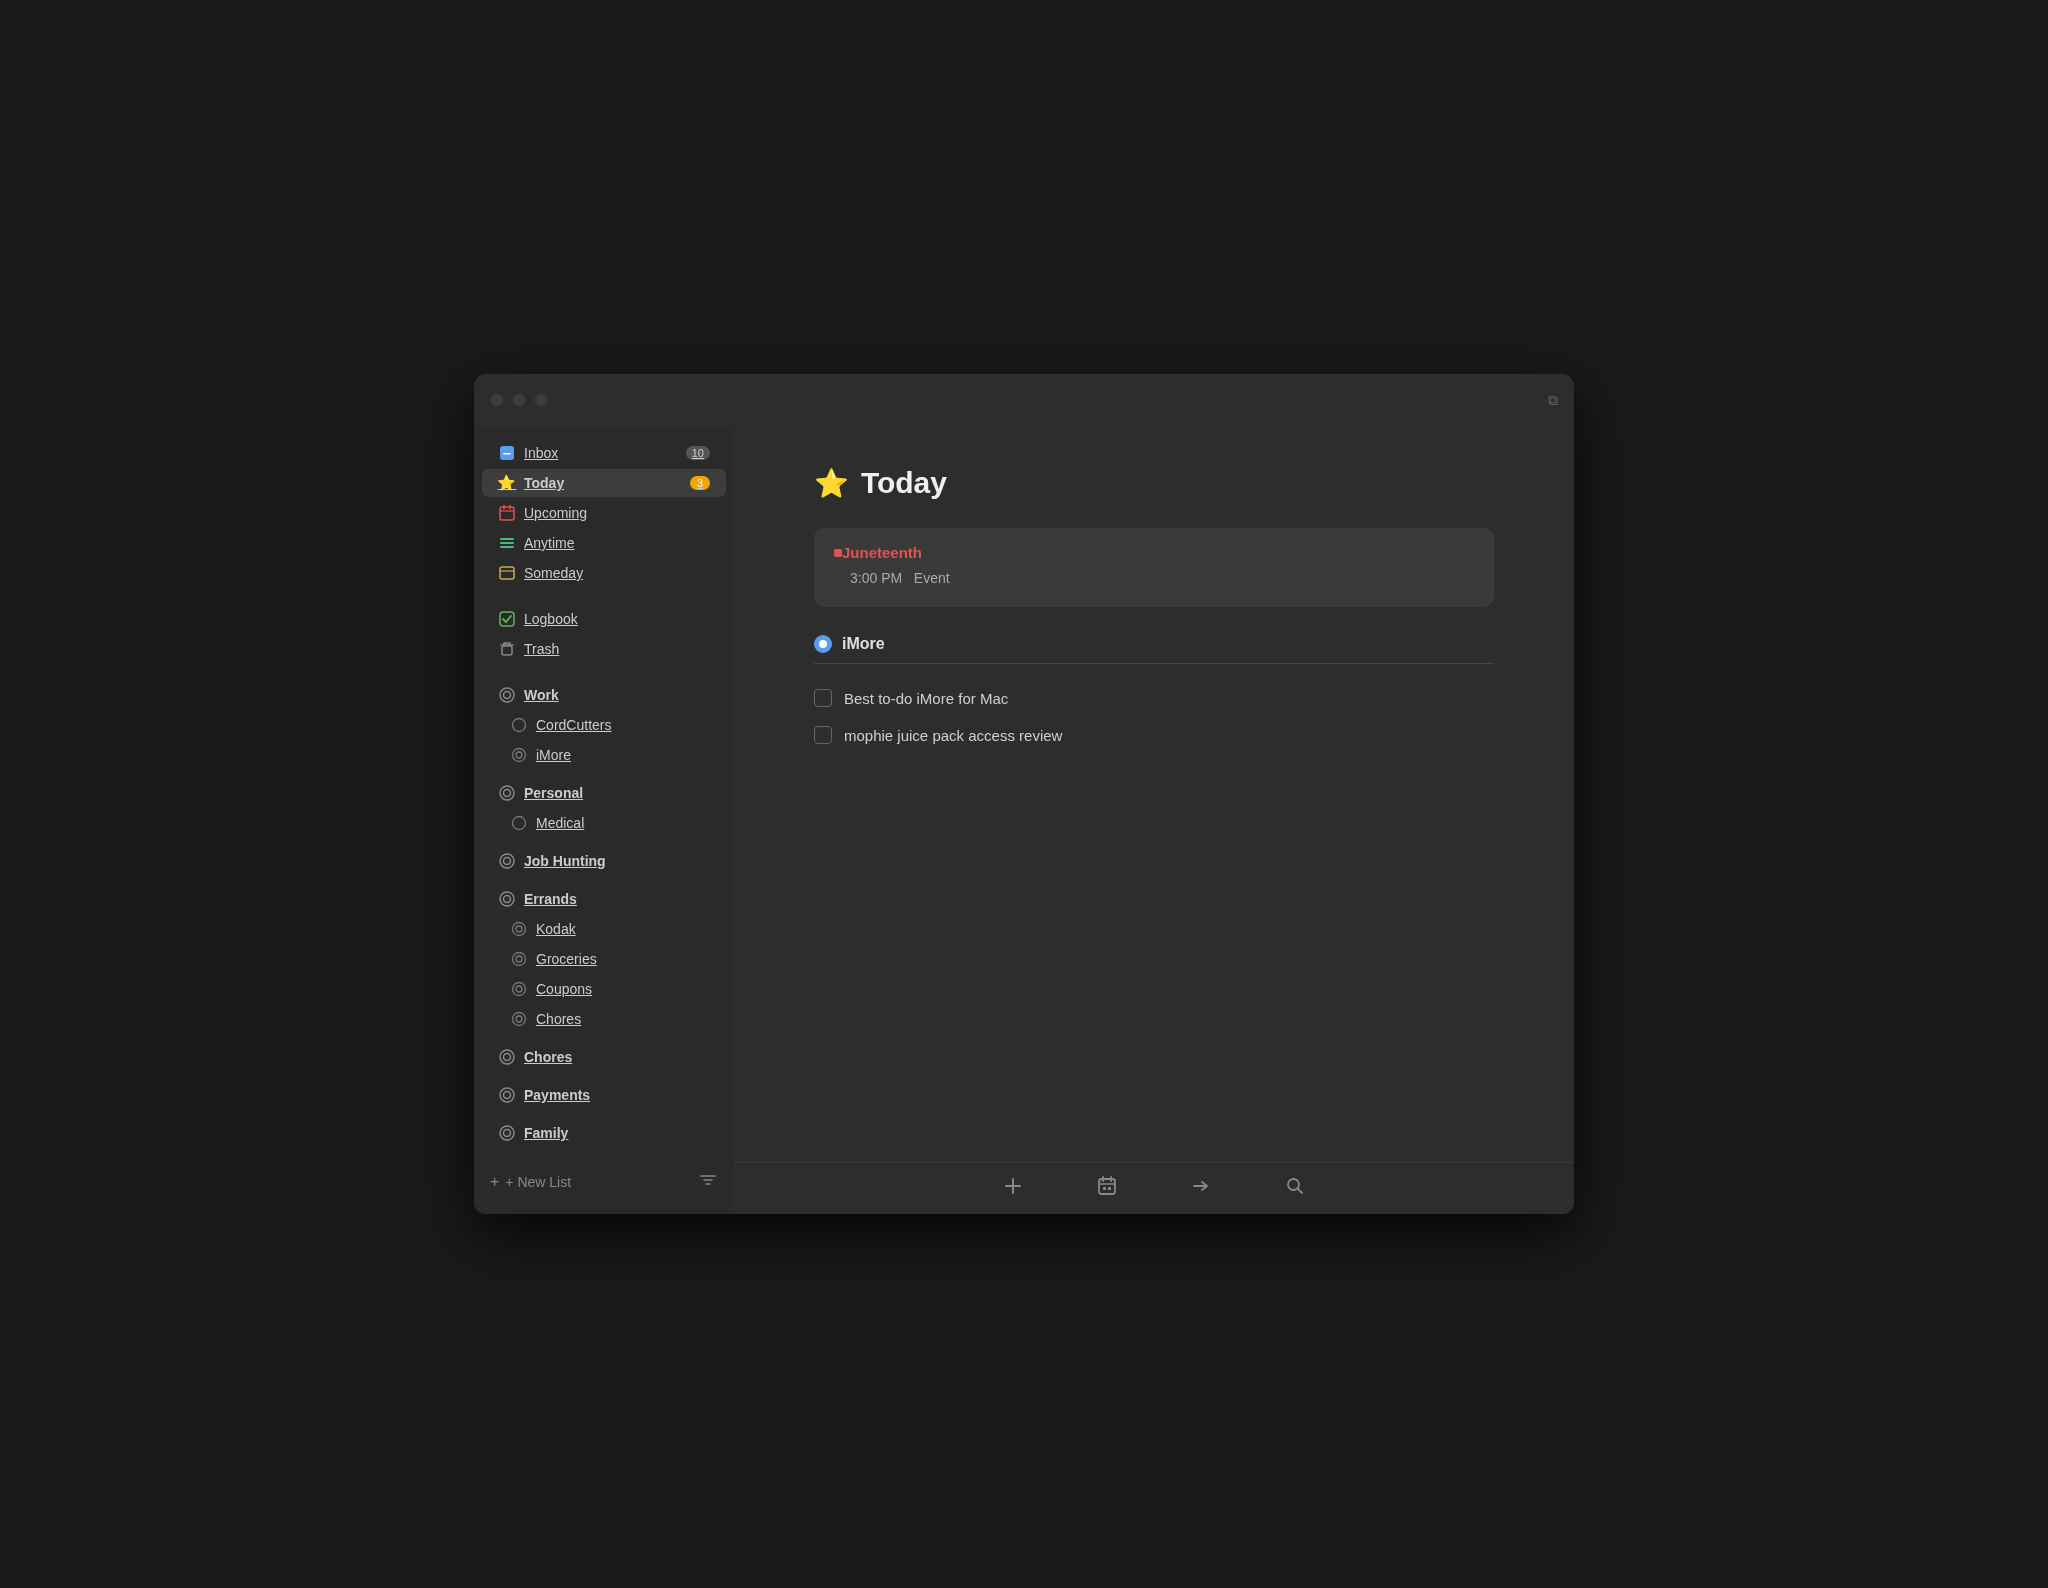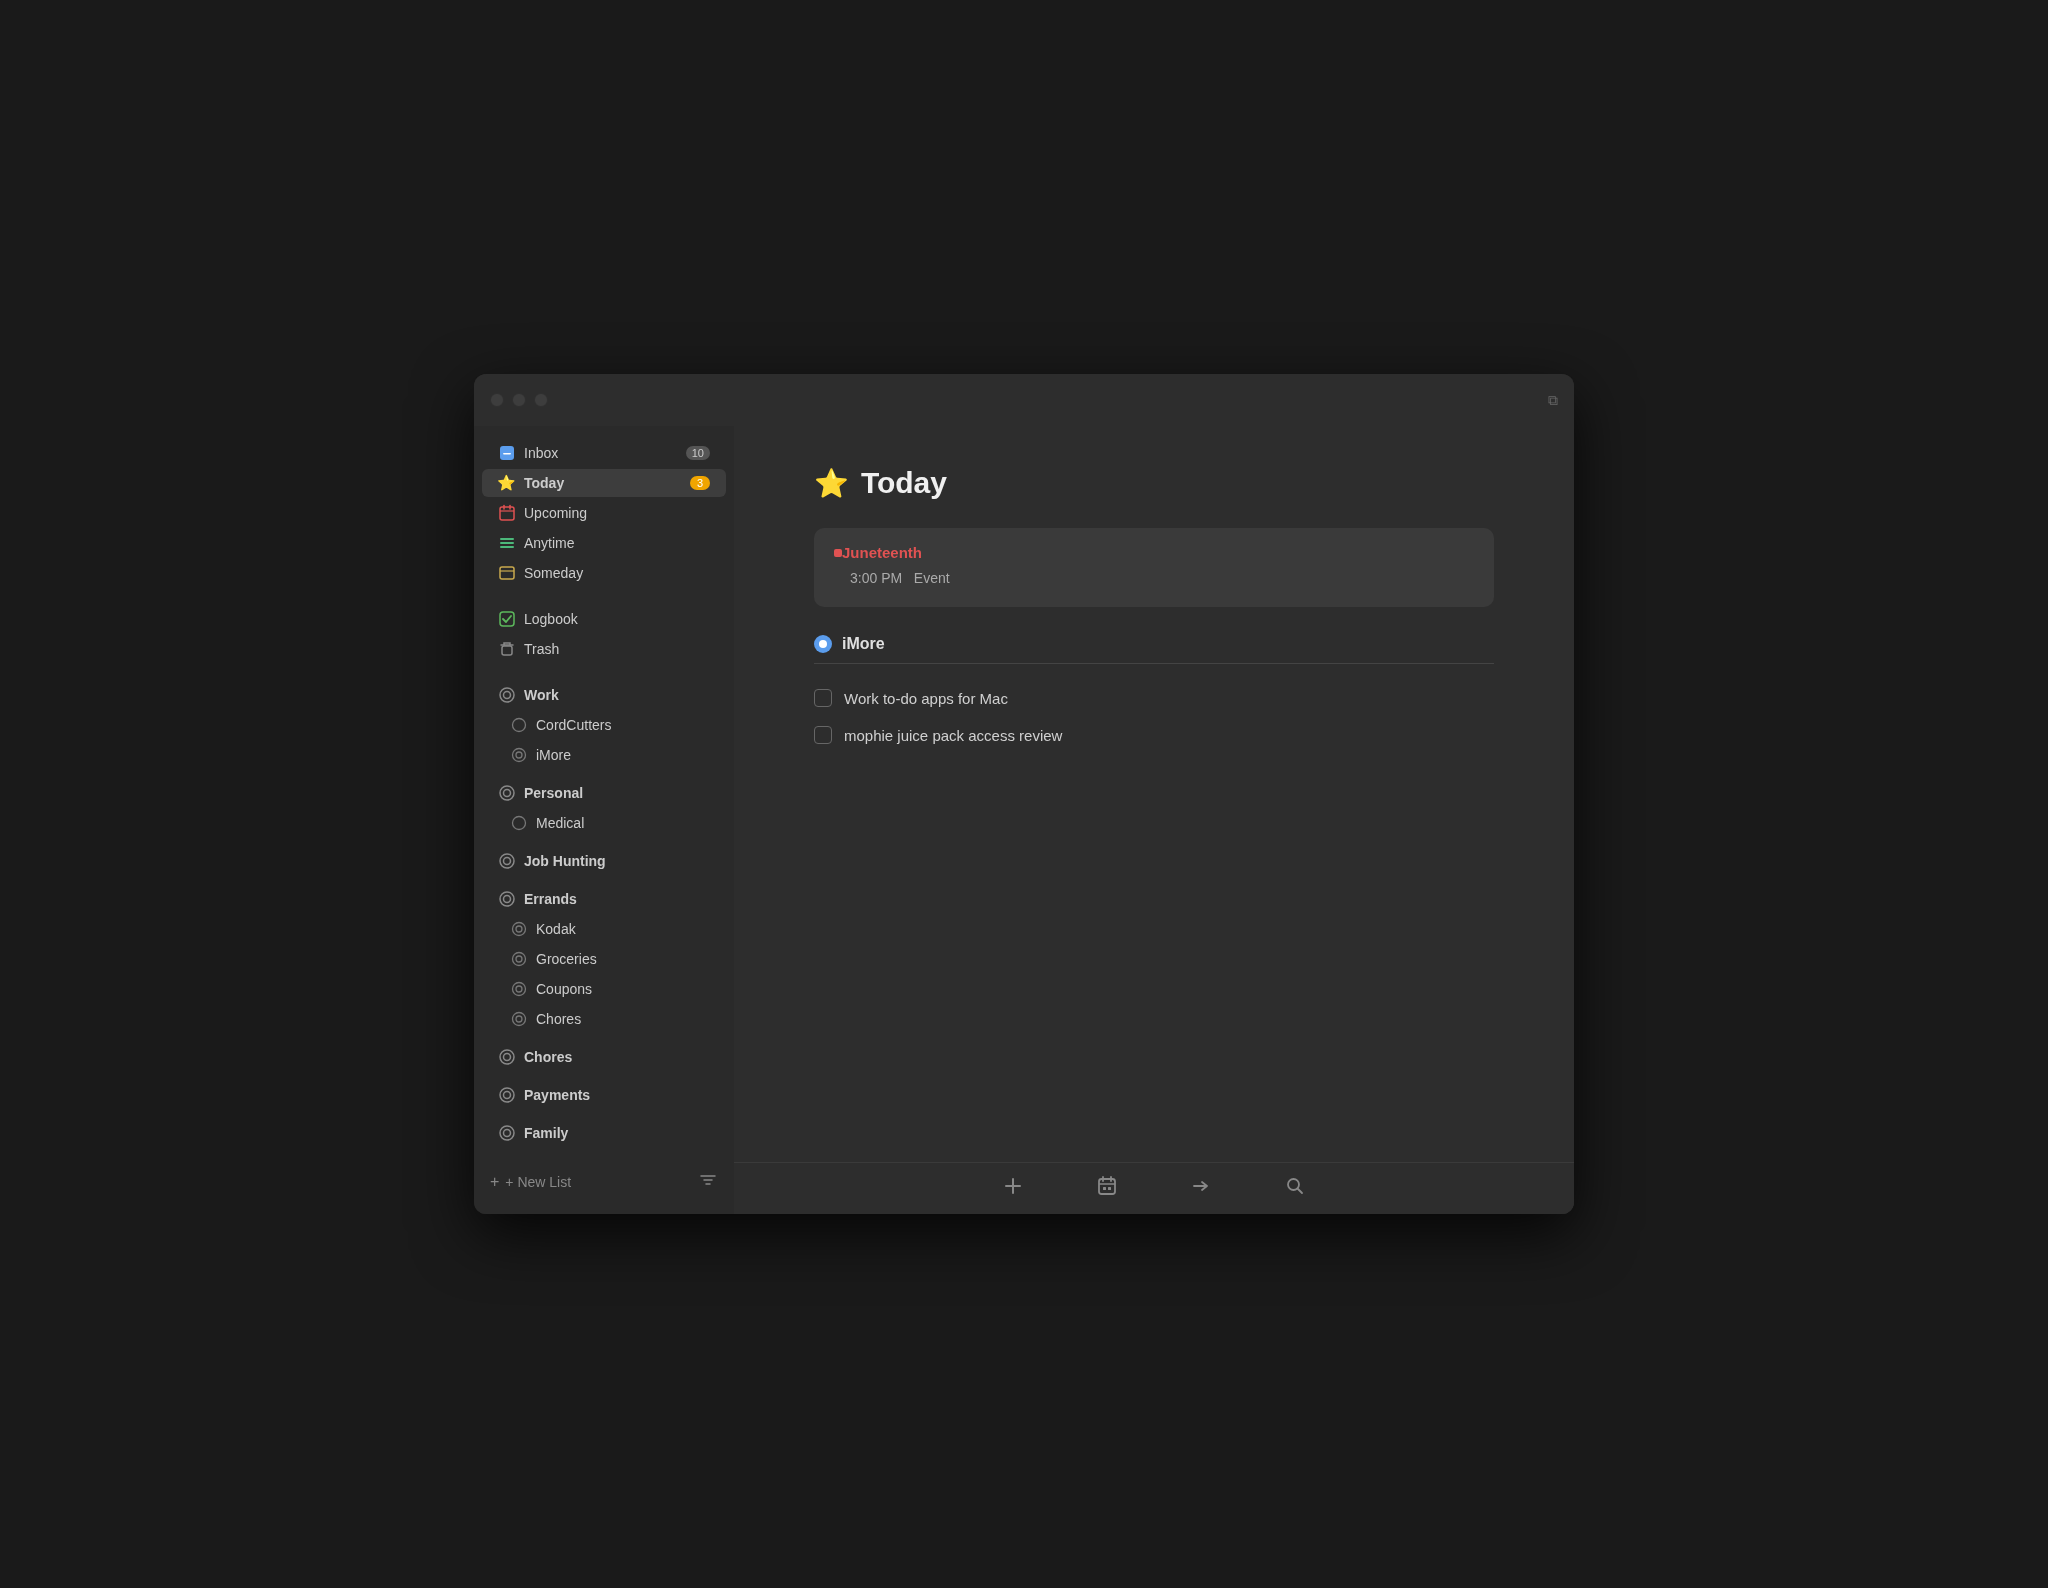--- a/index.html
+++ b/index.html
@@ -65,20 +65,21 @@
     .sidebar-item {
       display: flex;
       align-items: center;
       padding: 5px 16px;
       cursor: pointer;
       border-radius: 6px;
       margin: 1px 8px;
       color: #ccc;
       font-size: 14px;
       gap: 8px;
+      text-decoration: underline;
     }
     .sidebar-item.active {
       background: #3d3d3d;
     }
     .sidebar-item-icon {
       width: 18px;
       height: 18px;
       display: flex;
       align-items: center;
       justify-content: center;
@@ -551,21 +552,21 @@
 
         <div class="project-header">
           <div class="project-dot">
             <div class="project-dot-inner"></div>
           </div>
           <span class="project-name">iMore</span>
         </div>
 
         <div class="task-item">
           <div class="task-checkbox"></div>
-          <span class="task-label">Work to-do apps for Mac</span>
+          <span class="task-label">Best to-do iMore for Mac</span>
         </div>
 
         <div class="task-item">
           <div class="task-checkbox"></div>
           <span class="task-label">mophie juice pack access review</span>
         </div>
 
 
       </div>
 

